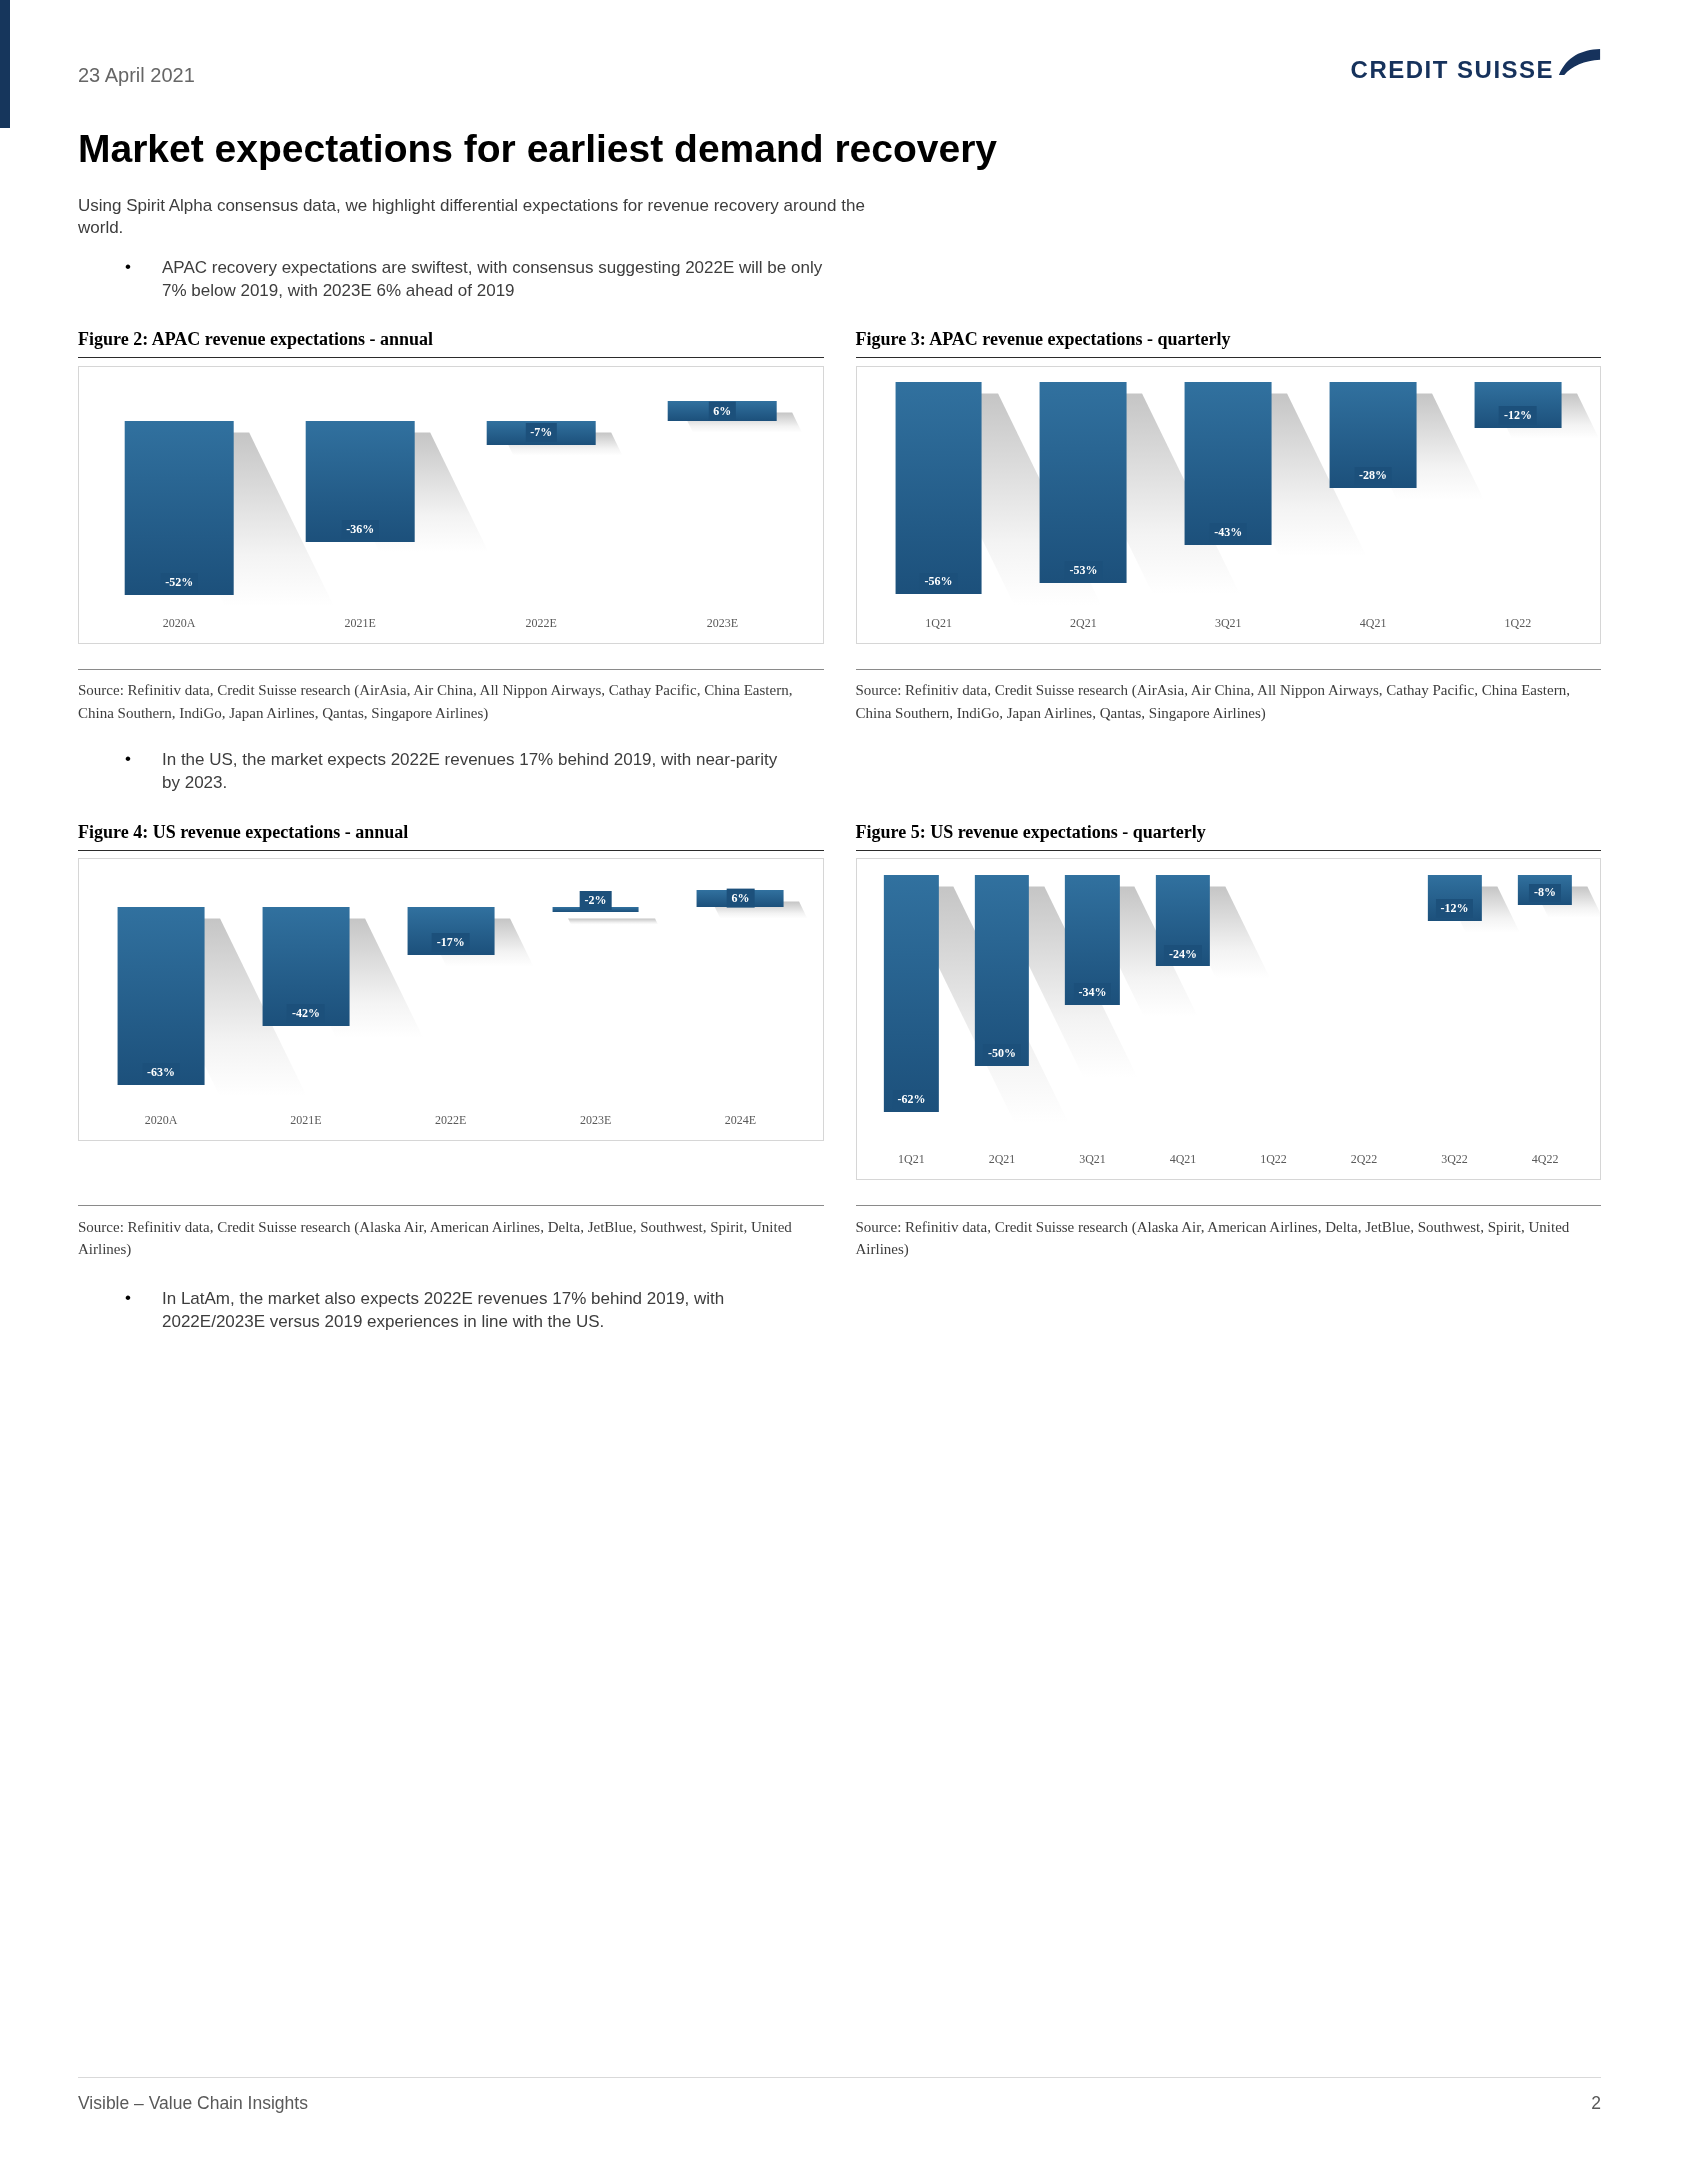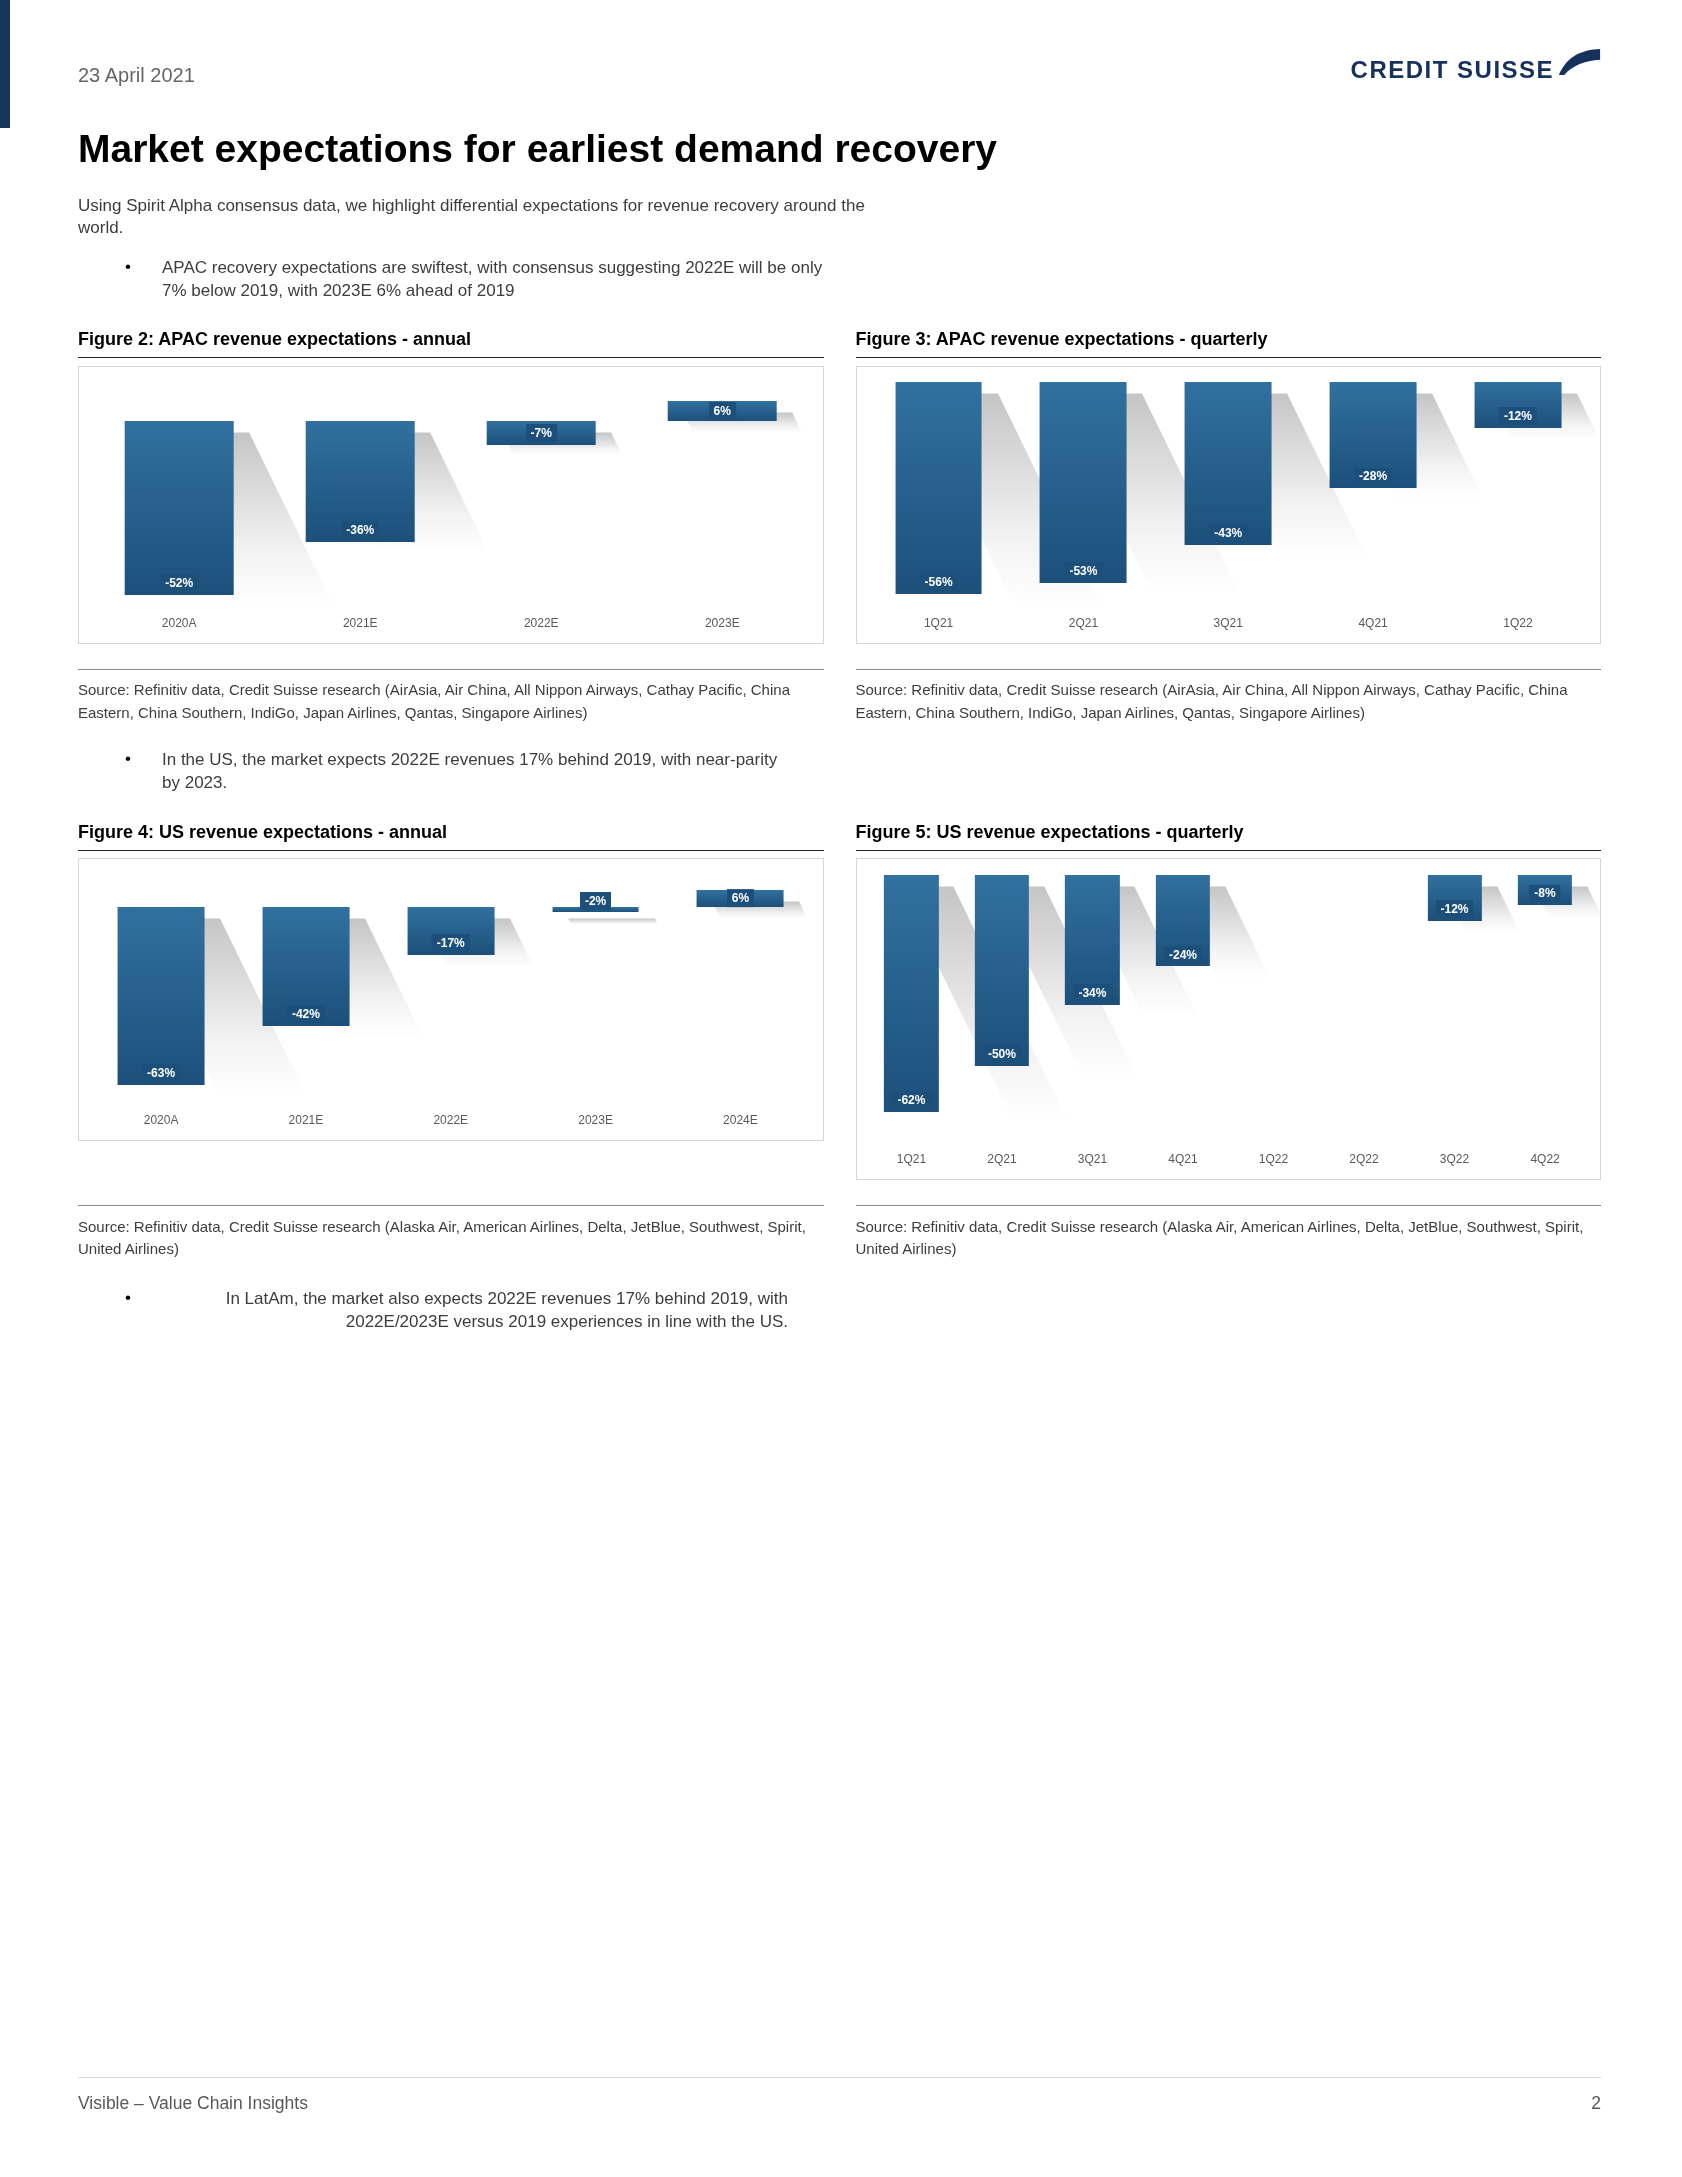--- a/index.html
+++ b/index.html
@@ -20,24 +20,24 @@
 
   
   .title { margin-top:39px; font-size:39px; line-height:1.18; font-weight:700; color:#000; max-width:1067px; }
   .intro { margin-top:23px; font-size:17px; line-height:1.32; max-width:825px; color:#3d3d3d; }
 
   .bullet { display:flex; margin-top:17.5px; padding-left:47px; }
   .bullet .dot { width:37px; font-size:17px; color:#000; flex:none; }
   .bullet .btxt { font-size:17px; line-height:1.33; color:#3d3d3d; }
   .btxt.b1 { max-width:679px; }
   .btxt.b2 { max-width:626px; }
-  .btxt.b3 { max-width:626px;text-align:right; }
-
-  
-  .fig-row { display:flex; gap:32px; align-items:stretch; margin-top:27px; }
+  .btxt.b3 { max-width:626px; }
+
+  
+  .fig-row { display:flex; gap:32px; align-items:stretch; margin-top:27px;font-family:Liberation Serif, serif; }
   .figure { flex:1; display:flex; flex-direction:column; min-width:0; }
   .fig-title { font-size:18px; font-weight:700; color:#000; padding-bottom:6.8px; border-bottom:1.9px solid #2b2b2b; }
   .plot { position:relative; border:1px solid #d6d6d6; background:#fff; overflow:hidden; margin-top:7.8px; margin-bottom:25px; }
   .plot.h1 { height:278px; }
   .plot.h2 { height:283px; }
   .plot.h3 { height:322px; }
   .bars { position:absolute; left:9.7px; right:9.7px; top:7.8px; bottom:41px; }
   .slot { position:absolute; top:0; height:100%; }
   .bar { position:absolute; left:50%; transform:translateX(-50%); width:60%;
          background:linear-gradient(180deg,#31719f 0%,#1c507b 100%); z-index:1; }

